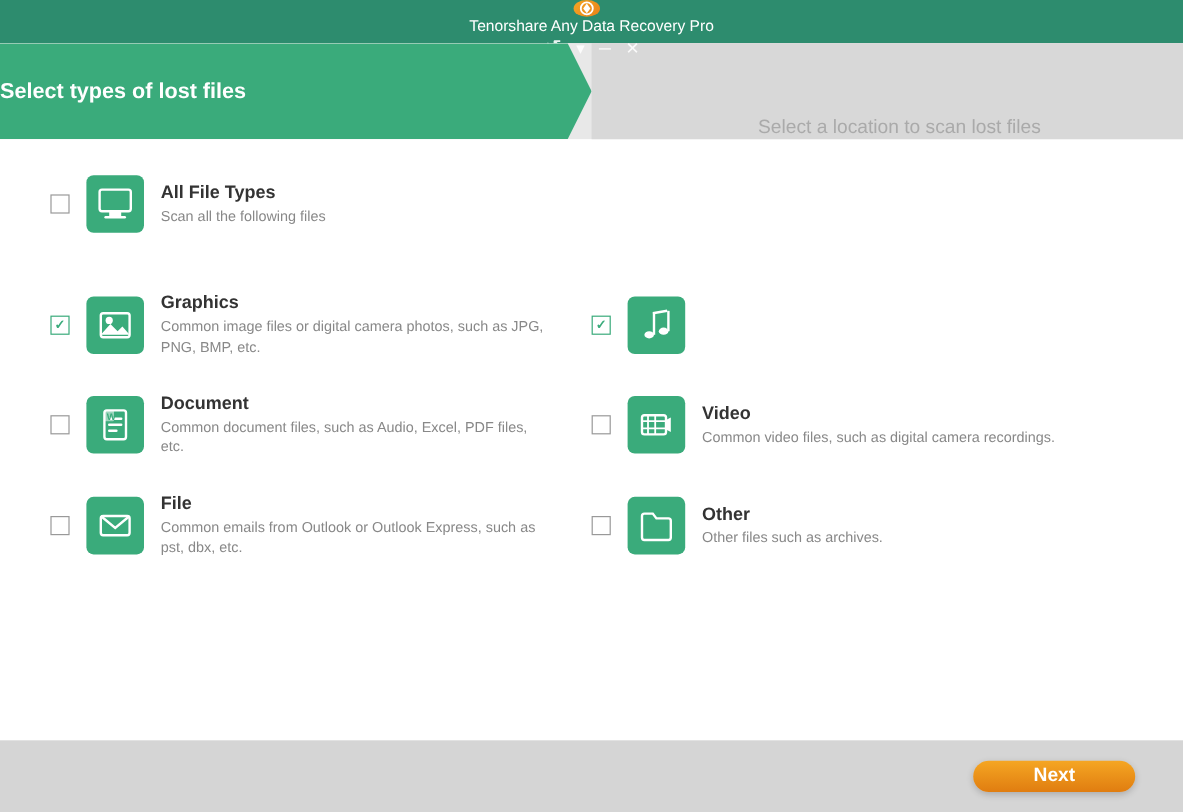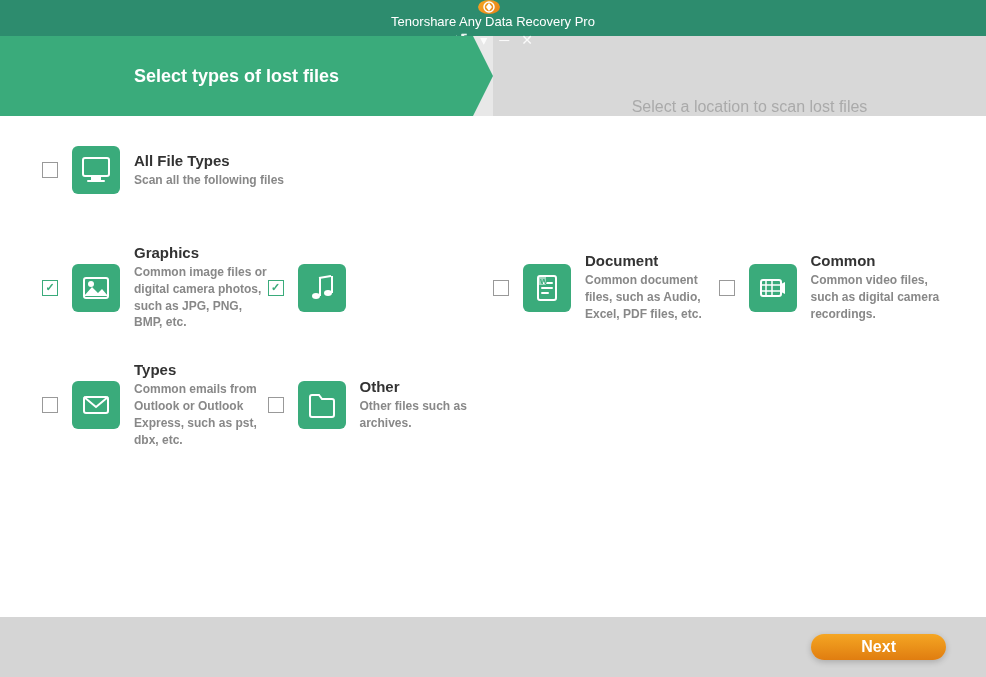--- a/index.html
+++ b/index.html
@@ -32,21 +32,20 @@
     .step-header {
       height: 80px;
       display: flex;
       background: #e8e8e8;
     }
     .step-active {
       background: #3aab7b;
       flex: 1;
       display: flex;
       align-items: center;
-      justify-content: center;
       color: white;
       font-size: 18px;
       font-weight: 600;
       position: relative;
       clip-path: polygon(0 0, calc(100% - 20px) 0, 100% 50%, calc(100% - 20px) 100%, 0 100%);
       padding-right: 20px;
     }
     .step-inactive {
       flex: 1;
       display: flex;
@@ -107,27 +106,26 @@
       font-size: 15px;
       font-weight: 700;
       color: #333;
       margin-bottom: 3px;
     }
     .file-type-info p {
       font-size: 12px;
       color: #888;
       line-height: 1.4;
       max-width: 320px;
-      font-weight: bold;
     }
 
     
     .file-types-grid {
       display: grid;
-      grid-template-columns: 1fr 1fr 1fr 1fr;
+      grid-template-columns: 1fr 1fr;
       gap: 10px 0;
     }
 
     .file-type-row {
       display: flex;
       align-items: center;
       padding: 10px 0;
     }
 
     
@@ -252,35 +250,35 @@
         <svg width="28" height="28" viewBox="0 0 28 28" fill="white">
           <rect x="2" y="6" width="20" height="16" rx="2" fill="none" stroke="white" stroke-width="2"></rect>
           <polygon points="22,10 26,8 26,20 22,18" fill="white"></polygon>
           <line x1="7" y1="6" x2="7" y2="22" stroke="white" stroke-width="1.5"></line>
           <line x1="13" y1="6" x2="13" y2="22" stroke="white" stroke-width="1.5"></line>
           <line x1="2" y1="11" x2="22" y2="11" stroke="white" stroke-width="1.5"></line>
           <line x1="2" y1="17" x2="22" y2="17" stroke="white" stroke-width="1.5"></line>
         </svg>
       </div>
       <div class="file-type-info">
-        <h3>Common</h3>
+        <h3>Video</h3>
         <p>Common video files, such as digital camera recordings.</p>
       </div>
     </div>
 
     <div class="file-type-row">
       <div class="checkbox"></div>
       <div class="file-type-icon">
         <svg width="28" height="28" viewBox="0 0 28 28" fill="white">
           <rect x="2" y="6" width="24" height="16" rx="2" fill="none" stroke="white" stroke-width="2"></rect>
           <polyline points="2,6 14,16 26,6" fill="none" stroke="white" stroke-width="2"></polyline>
         </svg>
       </div>
       <div class="file-type-info">
-        <h3>Types</h3>
+        <h3>File</h3>
         <p>Common emails from Outlook or Outlook Express, such as pst, dbx, etc.</p>
       </div>
     </div>
 
     <div class="file-type-row">
       <div class="checkbox"></div>
       <div class="file-type-icon">
         <svg width="28" height="28" viewBox="0 0 28 28" fill="white">
           <path d="M2,8 L2,24 Q2,26 4,26 L24,26 Q26,26 26,24 L26,10 Q26,8 24,8 L14,8 L11,4 L4,4 Q2,4 2,6 Z" fill="none" stroke="white" stroke-width="2"></path>
         </svg>

